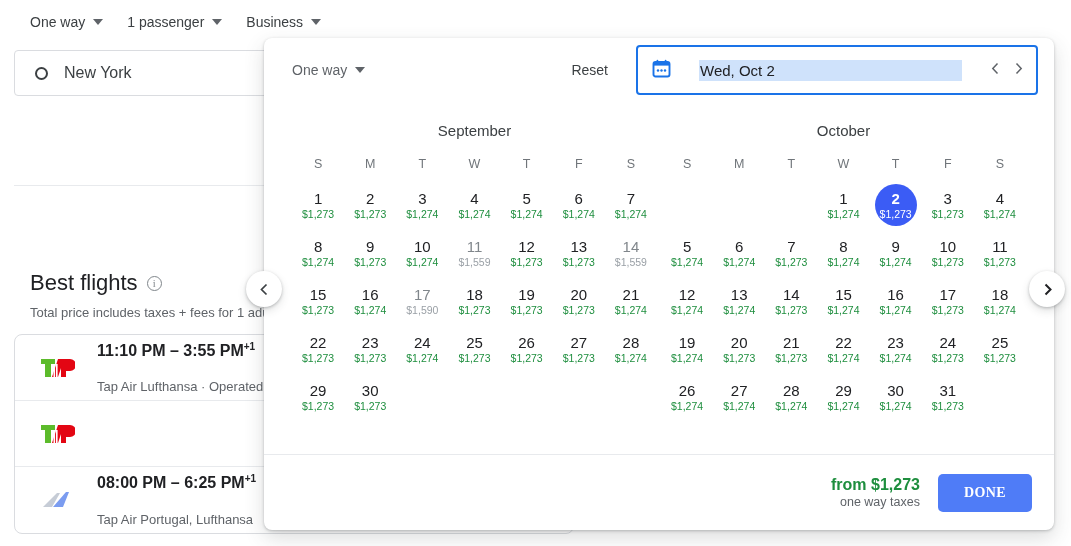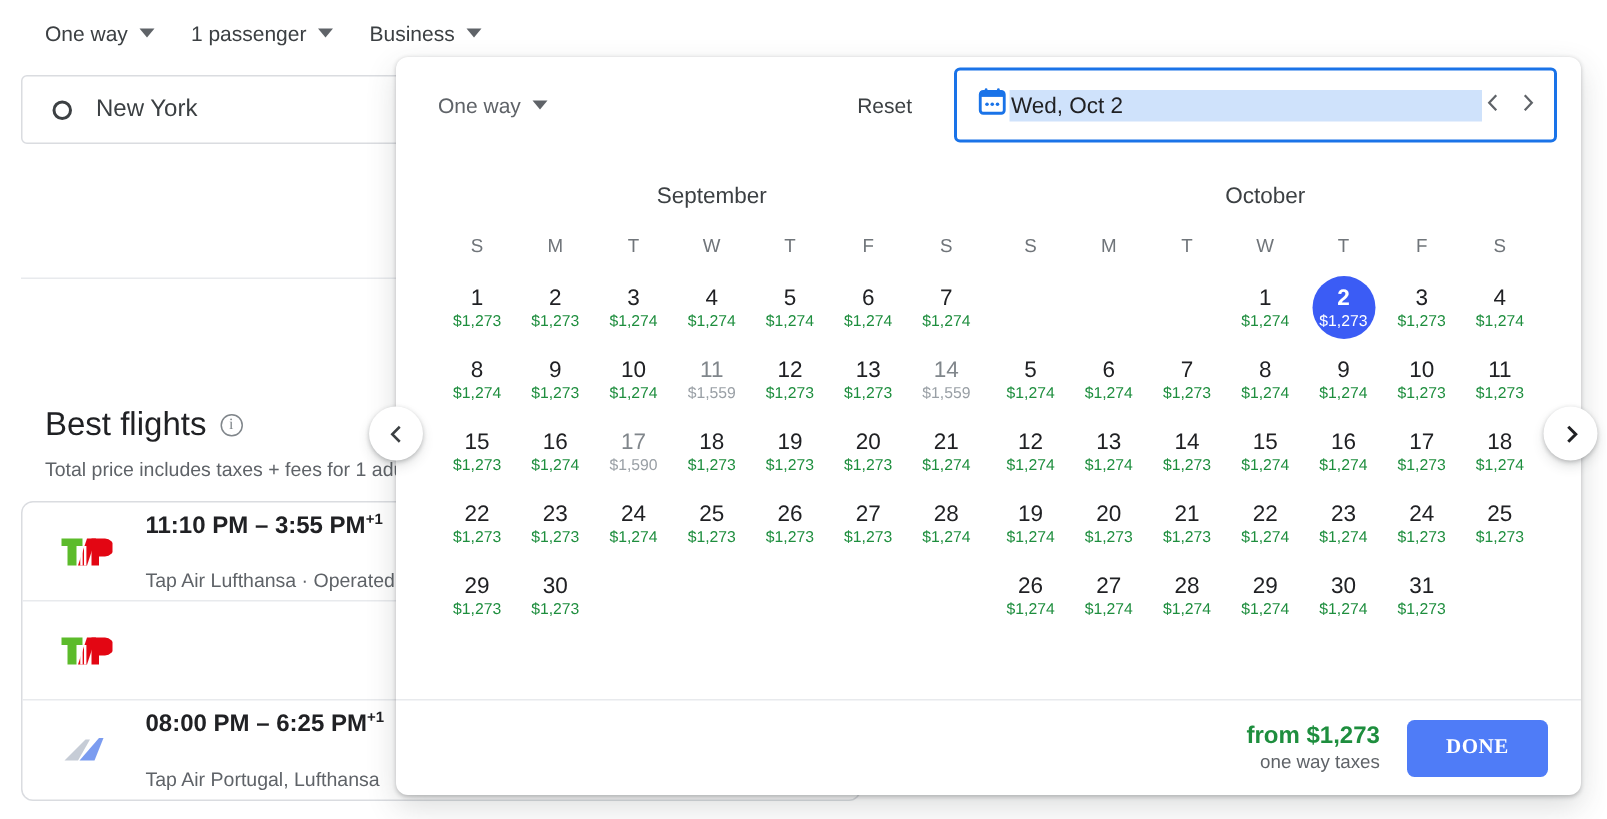--- a/index.html
+++ b/index.html
@@ -103,21 +103,21 @@
     display: flex; align-items: center; gap: 8px; font-size: 14px; color: #5f6368;
     cursor: pointer;
   }
   .top-spacer { flex: 1; }
   .reset-btn {
     font-size: 14px; color: #3c4043; cursor: pointer; padding: 6px 10px;
     margin-right: 18px;
   }
   .date-field {
     width: 402px; height: 50px; border: 2px solid #1a73e8; border-radius: 4px;
-    display: flex; align-items: center; padding: 0 12px 0 14px; gap: 2px;
+    display: flex; align-items: center; padding: 0 12px 0 14px; gap: 28px;
     background: #fff;
   }
   .cal-icon { flex: none; }
   .date-value {
     flex: 1; font-size: 15px; color: #202124;
     background: #cfe2fb; padding: 2px 1px; white-space: nowrap;
   }
   .date-arrows { display: flex; gap: 12px; color: #5f6368; font-size: 16px; }
   .date-arrows span { cursor: pointer; line-height: 1; }
 
@@ -144,21 +144,21 @@
   .cell.high .price { color: #9aa0a6; }
   .cell.selected::before {
     content: ""; position: absolute; left: 50%; top: 50%;
     transform: translate(-50%, -50%);
     width: 42px; height: 42px; border-radius: 50%; background: #3b5cf5; z-index: 1;
   }
   .cell.selected .num { color: #fff; font-weight: 700; }
   .cell.selected .price { color: #fff; }
 
   .picker-foot {
-    height: 64px; flex: none; border-top: 1px solid #e8eaed;
+    height: 76px; flex: none; border-top: 1px solid #e8eaed;
     display: flex; align-items: center; justify-content: flex-end;
     padding: 0 22px; gap: 18px;
   }
   .price-block { text-align: right; }
   .from-price { font-size: 16px; color: #1e8e3e; font-weight: 700; line-height: 19px; }
   .price-note { font-size: 12.5px; color: #5f6368; line-height: 16px; }
   .done-btn {
     background: #4f7cf7; color: #fff; border: none; border-radius: 5px;
     height: 38px; padding: 0 26px; font-size: 14px; font-weight: 700;
     letter-spacing: .4px; cursor: pointer; font-family: Liberation Serif, serif;

